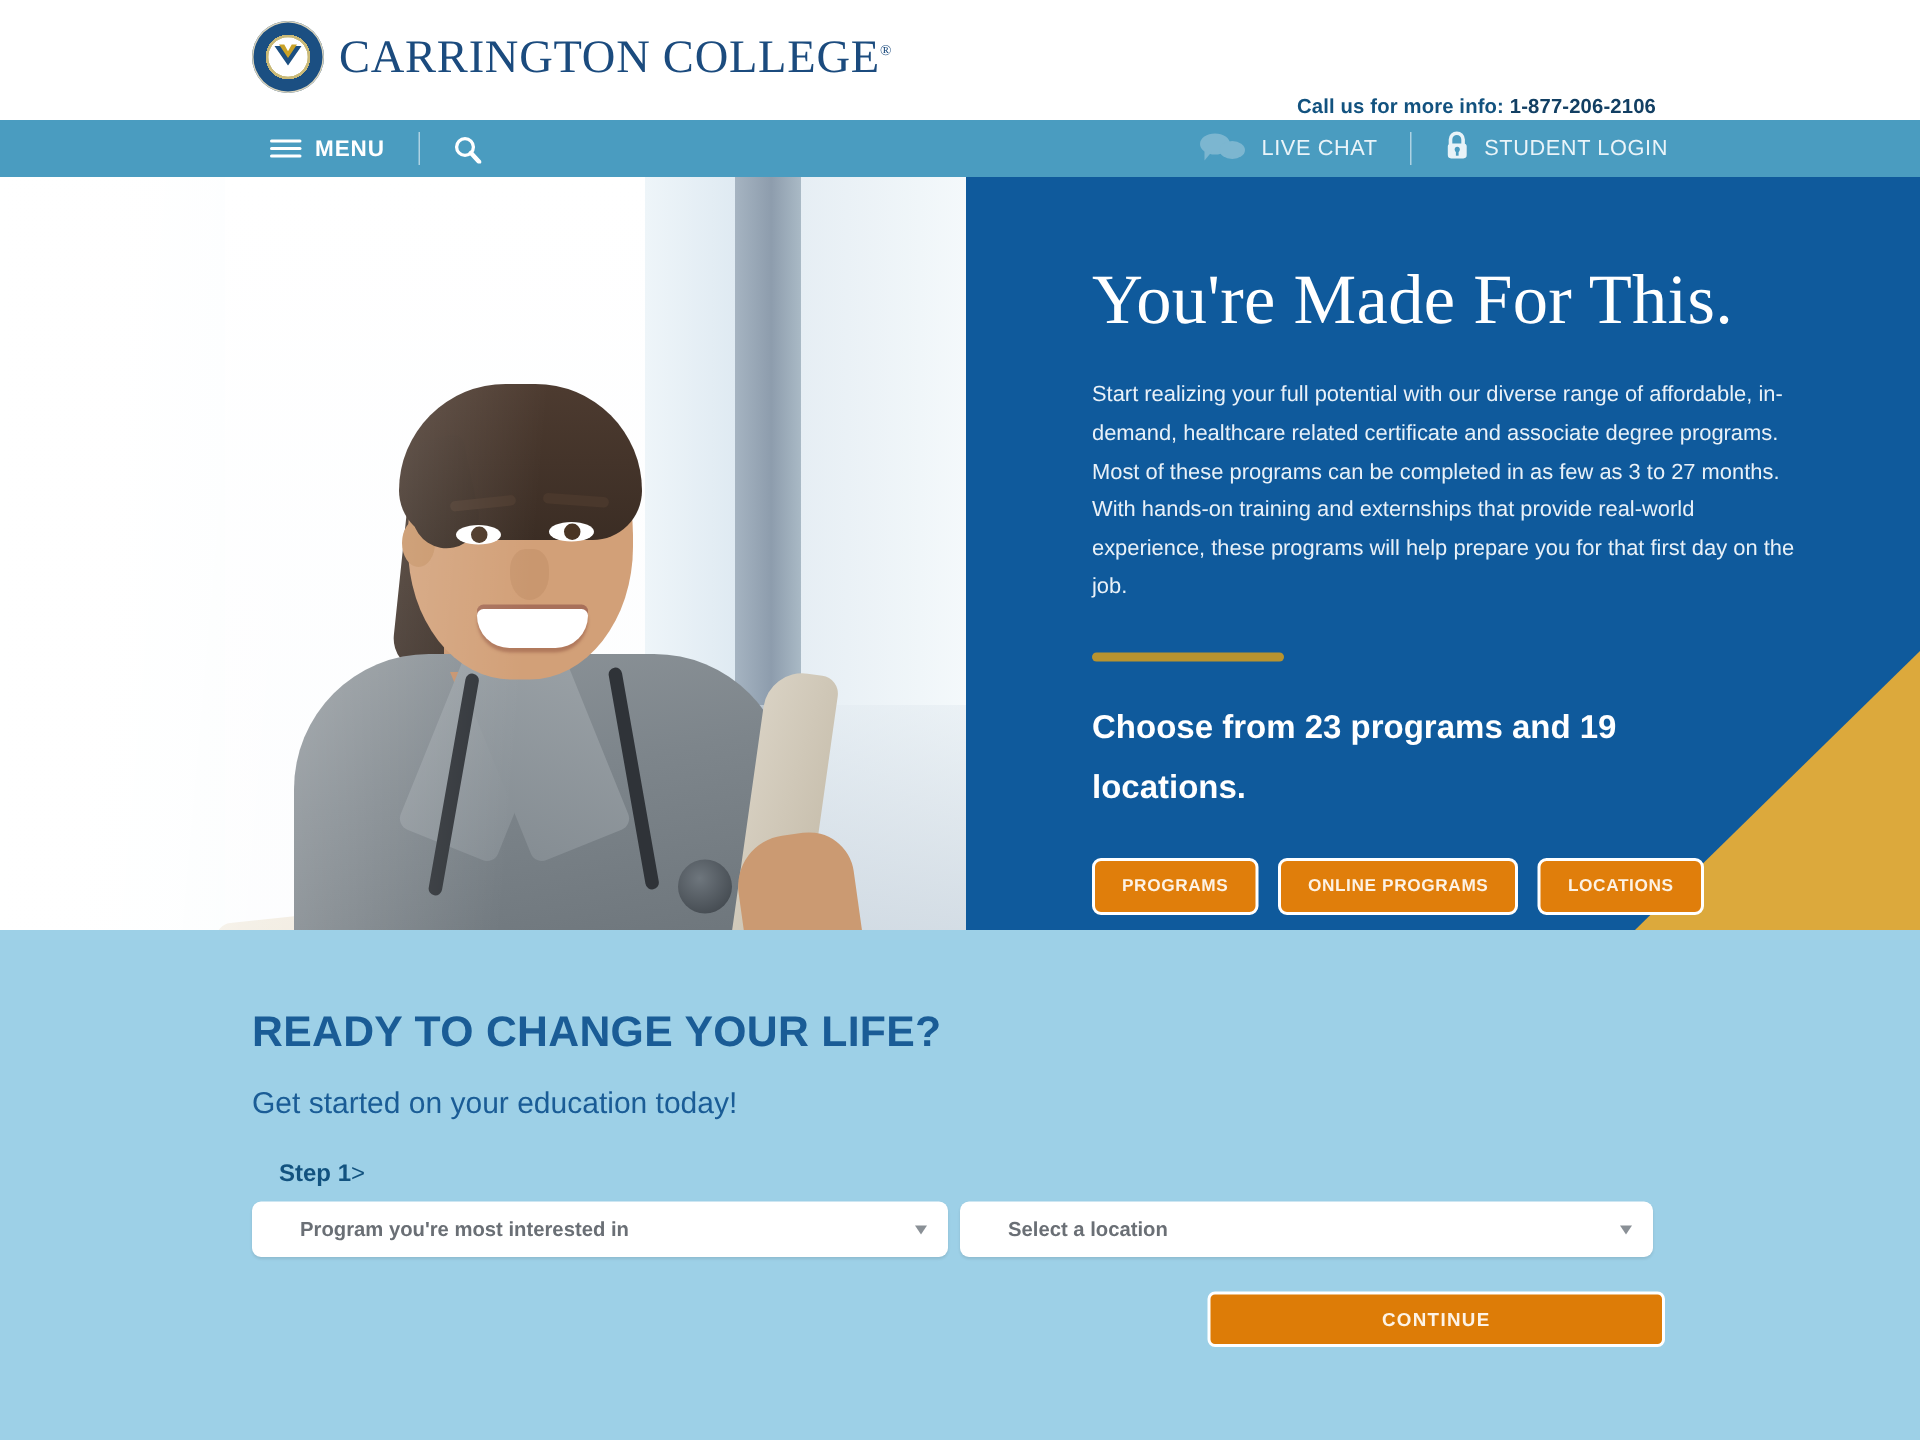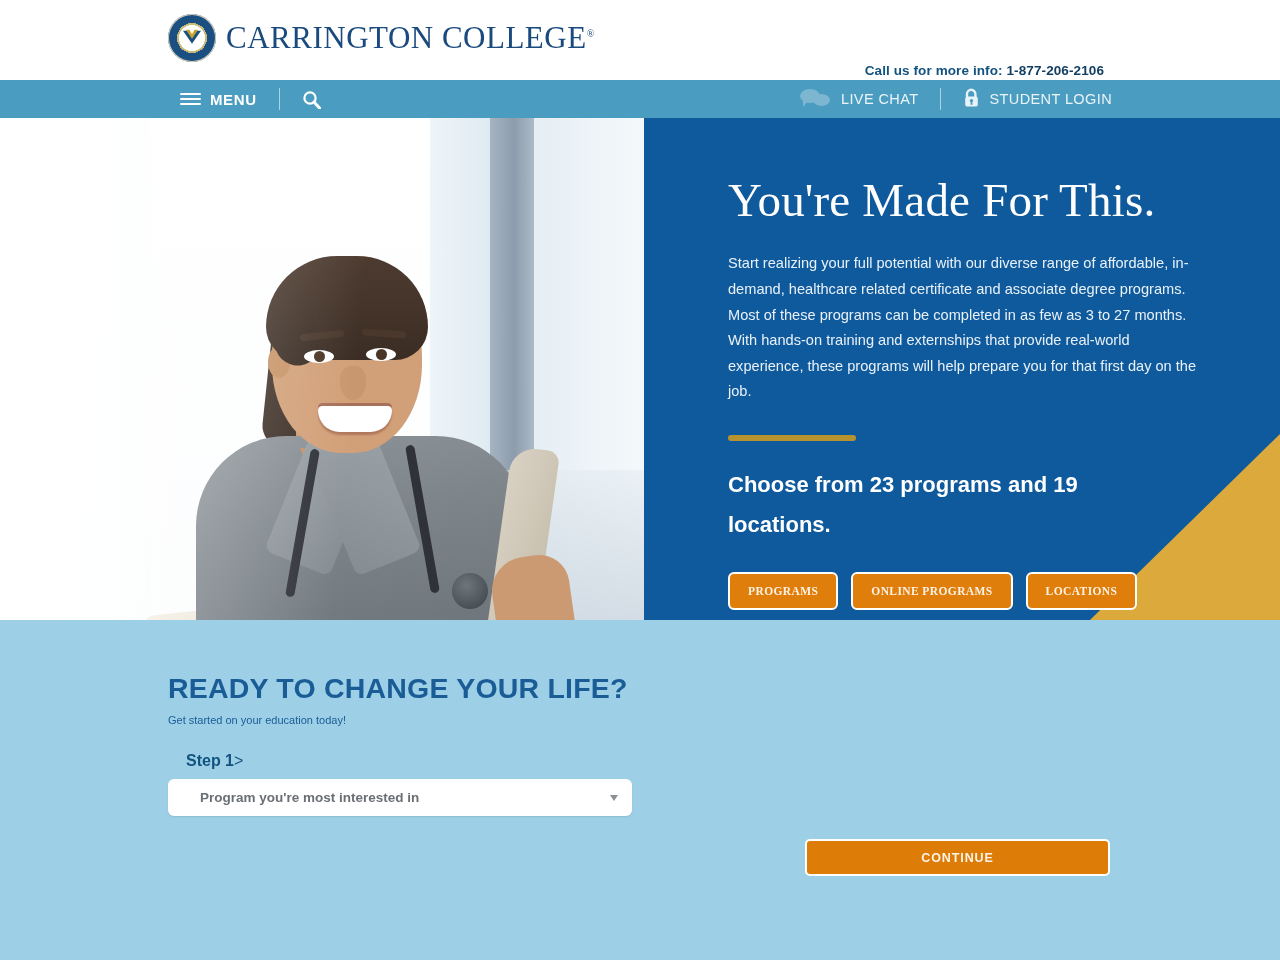--- a/index.html
+++ b/index.html
@@ -361,41 +361,41 @@
     background: #e07e0b;
     border: 2px solid #ffffff;
     border-radius: 6px;
     color: #fdf2e4;
     font-size: 11.5px;
     font-weight: bold;
     letter-spacing: .4px;
     padding: 11px 18px;
     cursor: pointer;
     white-space: nowrap;
-    font-family: Liberation Serif, serif;
+    font-family: Liberation Sans, sans-serif;
   }
 
   
   .formsec {
     background: #9dd0e7;
     height: 380px;
     padding: 52px 0 0 168px;
     position: relative;
   }
   .form-h2 {
     font-size: 28.5px;
     font-weight: bold;
     color: #1a5c96;
     letter-spacing: .2px;
     margin: 0;
   }
   .form-sub {
-    font-size: 11px;
+    font-size: 20px;
     color: #1a5c96;
-    margin: 9px 0 0 0;
+    margin: 20px 0 0 0;
   }
   .step-label {
     font-size: 16px;
     font-weight: bold;
     color: #12527f;
     margin: 26px 0 9px 18px;
   }
   .step-label .chev { font-weight: normal; }
   .form-row { display: flex; gap: 8px; }
   .select-box {
@@ -561,19 +561,23 @@
   <h2 class="form-h2">READY TO CHANGE YOUR LIFE?</h2>
   <p class="form-sub">Get started on your education today!</p>
   <div class="step-label">
     <span>Step 1</span><span class="chev">&gt;</span>
   </div>
   <div class="form-row">
     <div class="select-box program">
       <span class="select-text">Program you're most interested in</span>
       <span class="caret"></span>
     </div>
+    <div class="select-box location">
+      <span class="select-text">Select a location</span>
+      <span class="caret"></span>
+    </div>
   </div>
   <div class="continue-row">
     <button class="btn-continue">CONTINUE</button>
   </div>
 </div>
 
 <div class="page-bottom"></div>
 
 </body></html>

